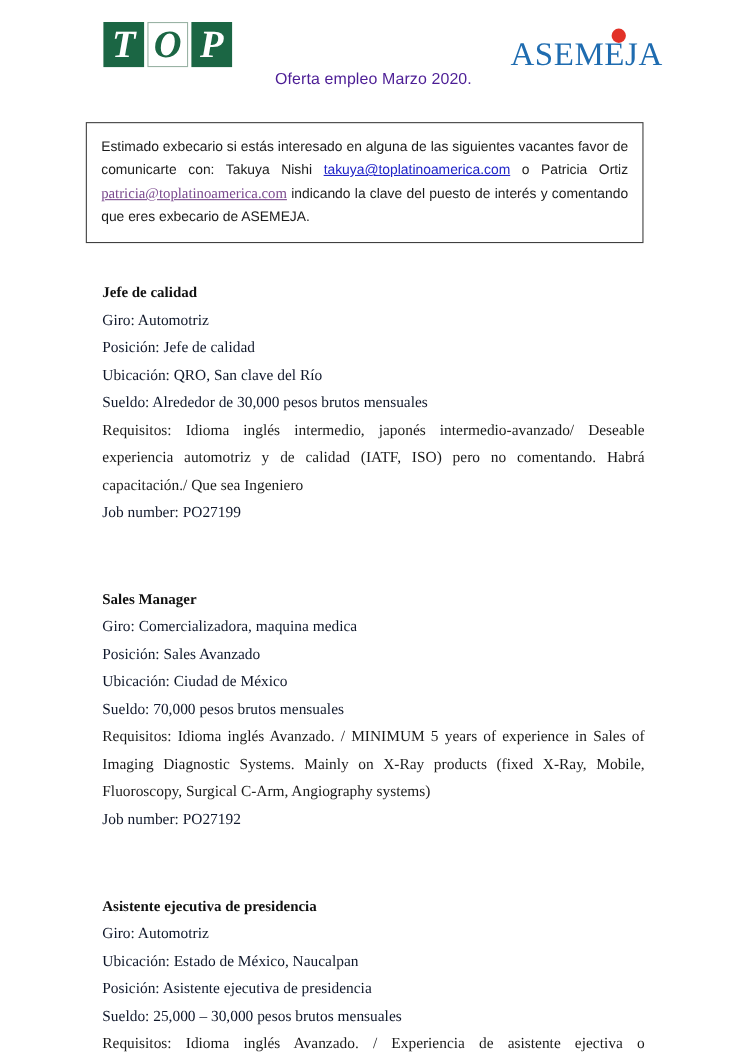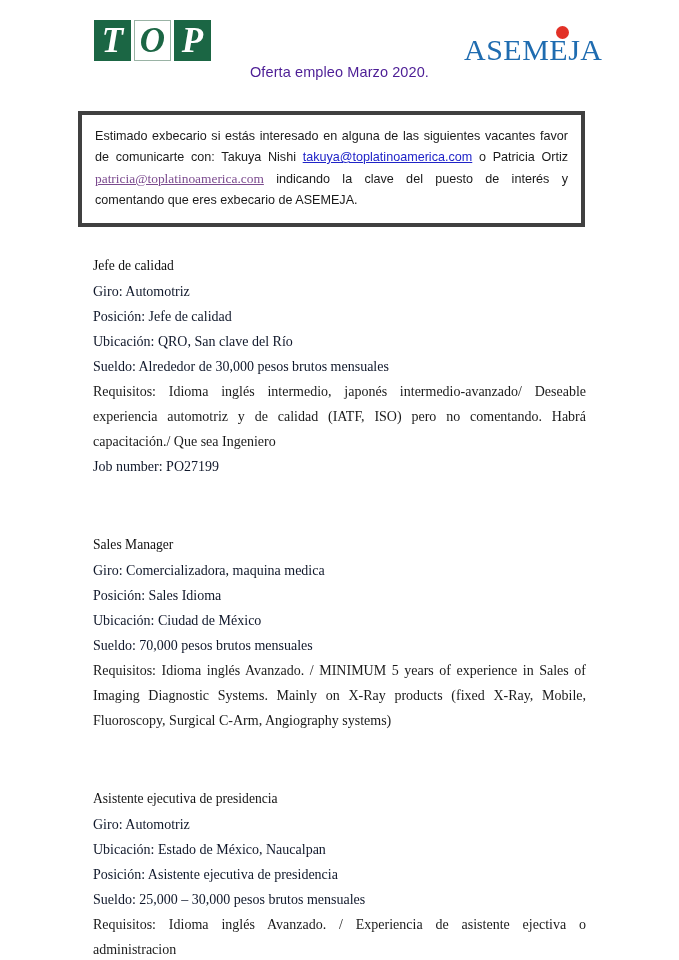--- a/index.html
+++ b/index.html
@@ -106,21 +106,21 @@
     letter-spacing: 0.1px;
   }
 
   
   .notice-box {
     position: absolute;
     left: 78px;
     top: 111px;
     width: 507px;
     box-sizing: border-box;
-    border: 4px solid #404040;
+    border: 1px solid #404040;
     padding: 11px 13px 12px 13px;
   }
   .notice-text {
     font-family: "Liberation Sans", "DejaVu Sans", sans-serif;
     font-size: 12.6px;
     line-height: 21px;
     text-align: justify;
     color: #1a1a1a;
     margin: 0;
     hyphens: none;
@@ -146,21 +146,21 @@
     top: 255px;
     width: 493px;
   }
   .job {
     margin: 0 0 55px 0;
   }
   .job:last-child { margin-bottom: 0; }
 
   .job-title {
     font-family: "Liberation Serif", "DejaVu Serif", serif;
-    font-weight: 400;
+    font-weight: 700;
     font-size: 13.6px;
     line-height: 22px;
     margin: 0 0 2px 0;
     color: #111;
   }
   .job-line {
     font-family: "Liberation Serif", "DejaVu Serif", serif;
     font-size: 14px;
     line-height: 25px;
     margin: 0;
@@ -209,24 +209,25 @@
       <p class="job-line">Posición: Jefe de calidad</p>
       <p class="job-line">Ubicación: QRO, San clave del Río</p>
       <p class="job-line">Sueldo: Alrededor de 30,000 pesos brutos mensuales</p>
       <p class="job-req">Requisitos: Idioma inglés intermedio, japonés intermedio-avanzado/ Deseable experiencia automotriz y de calidad (IATF, ISO) pero no comentando. Habrá capacitación./ Que sea Ingeniero</p>
       <p class="job-line">Job number: PO27199</p>
     </div>
 
     <div class="job">
       <p class="job-title">Sales Manager</p>
       <p class="job-line">Giro: Comercializadora, maquina medica</p>
-      <p class="job-line">Posición: Sales Idioma</p>
+      <p class="job-line">Posición: Sales Avanzado</p>
       <p class="job-line">Ubicación: Ciudad de México</p>
       <p class="job-line">Sueldo: 70,000 pesos brutos mensuales</p>
       <p class="job-req">Requisitos: Idioma inglés Avanzado. / MINIMUM 5 years of experience in Sales of Imaging Diagnostic Systems. Mainly on X-Ray products (fixed X-Ray, Mobile, Fluoroscopy, Surgical C-Arm, Angiography systems)</p>
+      <p class="job-line">Job number: PO27192</p>
     </div>
 
     <div class="job">
       <p class="job-title">Asistente ejecutiva de presidencia</p>
       <p class="job-line">Giro: Automotriz</p>
       <p class="job-line">Ubicación: Estado de México, Naucalpan</p>
       <p class="job-line">Posición: Asistente ejecutiva de presidencia</p>
       <p class="job-line">Sueldo: 25,000  –  30,000 pesos brutos mensuales</p>
       <p class="job-req">Requisitos: Idioma inglés Avanzado. / Experiencia de asistente ejectiva o administracion</p>
 

